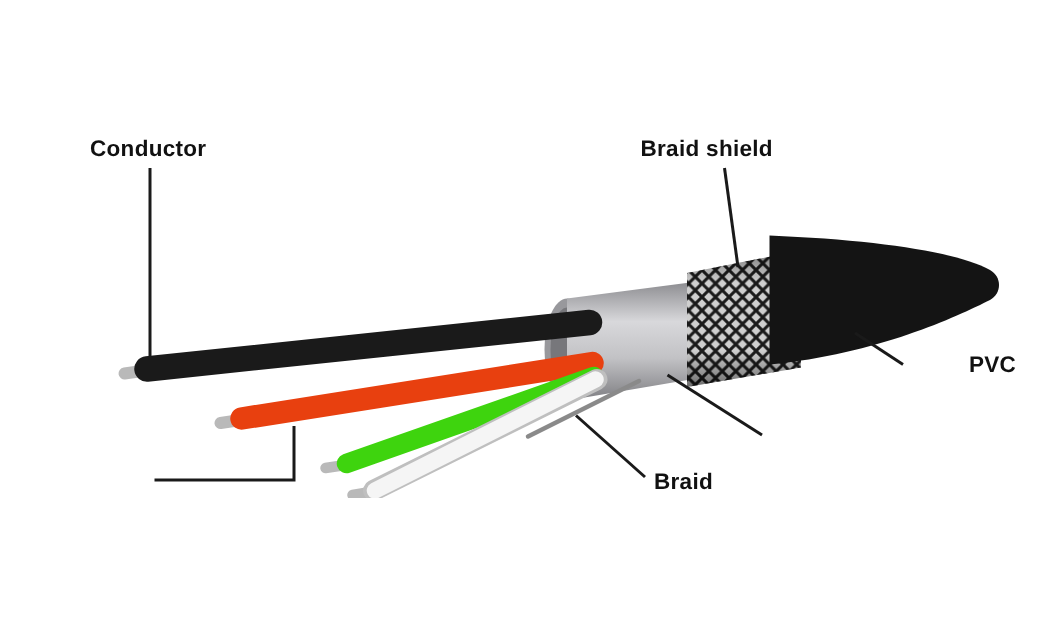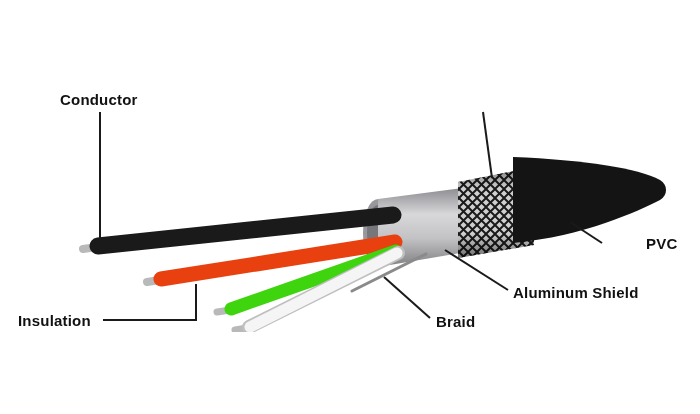--- a/index.html
+++ b/index.html
@@ -87,18 +87,17 @@
 
     <polyline class="leader" points="100,112 100,239"></polyline>
     <polyline class="leader" points="483,112 492,178"></polyline>
     <polyline class="leader" points="570,222 602,243"></polyline>
     <polyline class="leader" points="445,250 508,290"></polyline>
     <polyline class="leader" points="384,277 430,318"></polyline>
     <polyline class="leader" points="103,320 196,320 196,284"></polyline>
   </svg>
 
   <div class="label" style="left:60px;top:91px;">Conductor</div>
+  <div class="label" style="left:427px;top:91px;">Braid shield</div>
   <div class="label" style="left:610px;top:235px;margin-left:36px;">PVC</div>
-  <div class="label" style="left:513px;top:284px;">Aluminum Shield</div>
   <div class="label" style="left:436px;top:313px;">Braid</div>
-  <div class="label" style="left:18px;top:312px;">Insulation</div>
 
 </div>
 
 </body></html>

